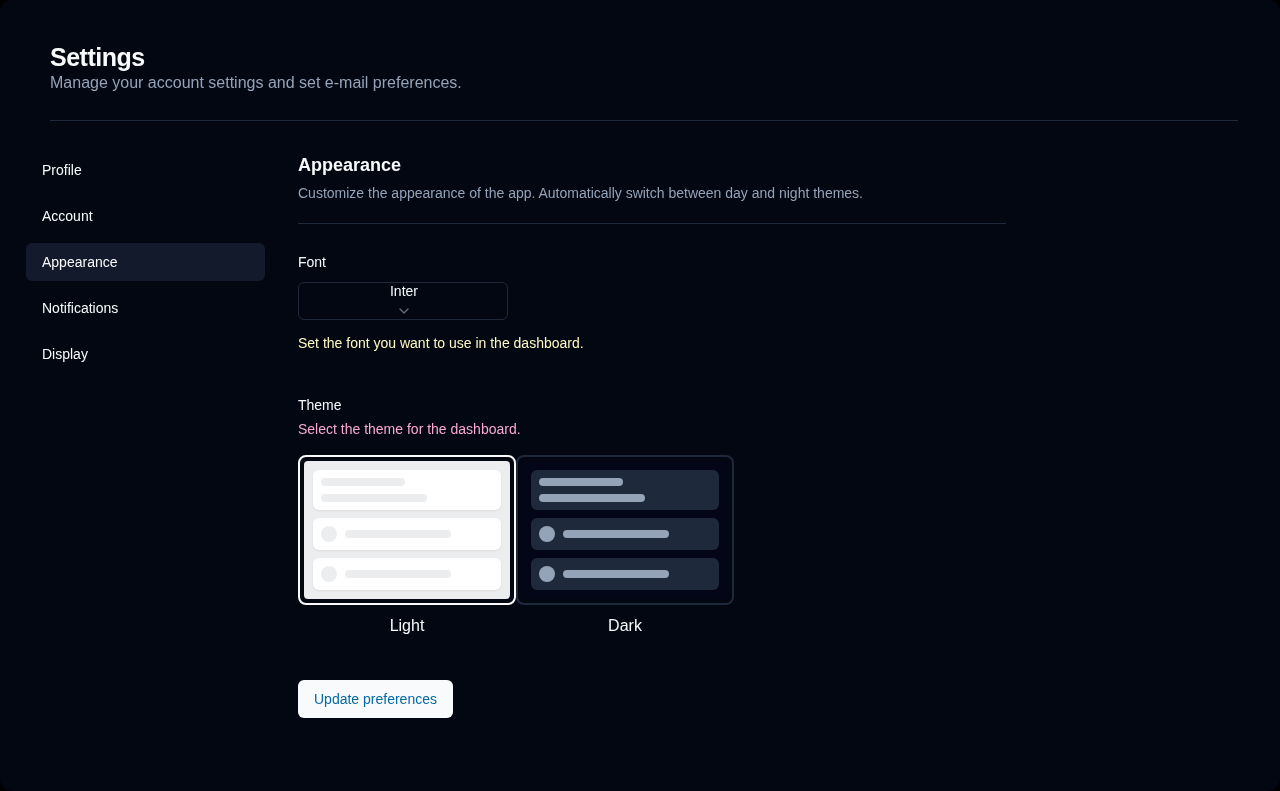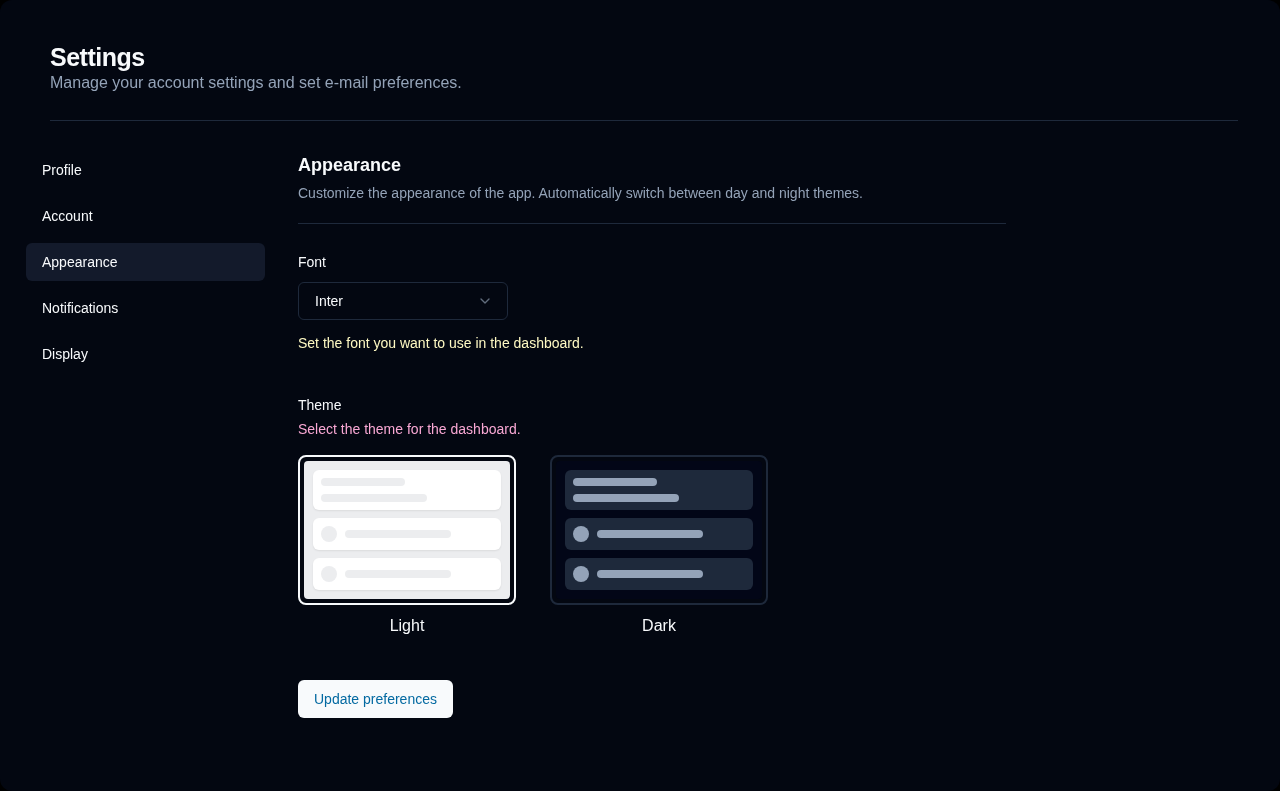--- a/index.html
+++ b/index.html
@@ -98,31 +98,32 @@
     display: flex;
     align-items: center;
     justify-content: space-between;
     padding: 0 14px 0 16px;
     background: transparent;
     border: 1px solid #1e293b;
     border-radius: 6px;
     color: #f8fafc;
     font-size: 14px;
     cursor: pointer;
+    flex-direction: column;
   }
   .select-trigger .chev { opacity: 0.65; display: flex; }
   .field-helper {
     margin-top: 13px;
     color: #fef9c3;
     font-size: 14px;
     line-height: 20px;
   }
   
   .theme-section { margin-top: 44px; }
-  .theme-options { margin-top: 16px; display: flex; gap: 34px; }
+  .theme-options { margin-top: 16px; display: flex; }
   .theme-option { cursor: pointer; }
   .theme-card {
     width: 218px;
     border-radius: 8px;
     padding: 4px;
   }
   .theme-card.light { border: 2px solid #f8fafc; }
   .theme-card.dark  { border: 2px solid #1e293b; }
   .panel {
     border-radius: 4px;

